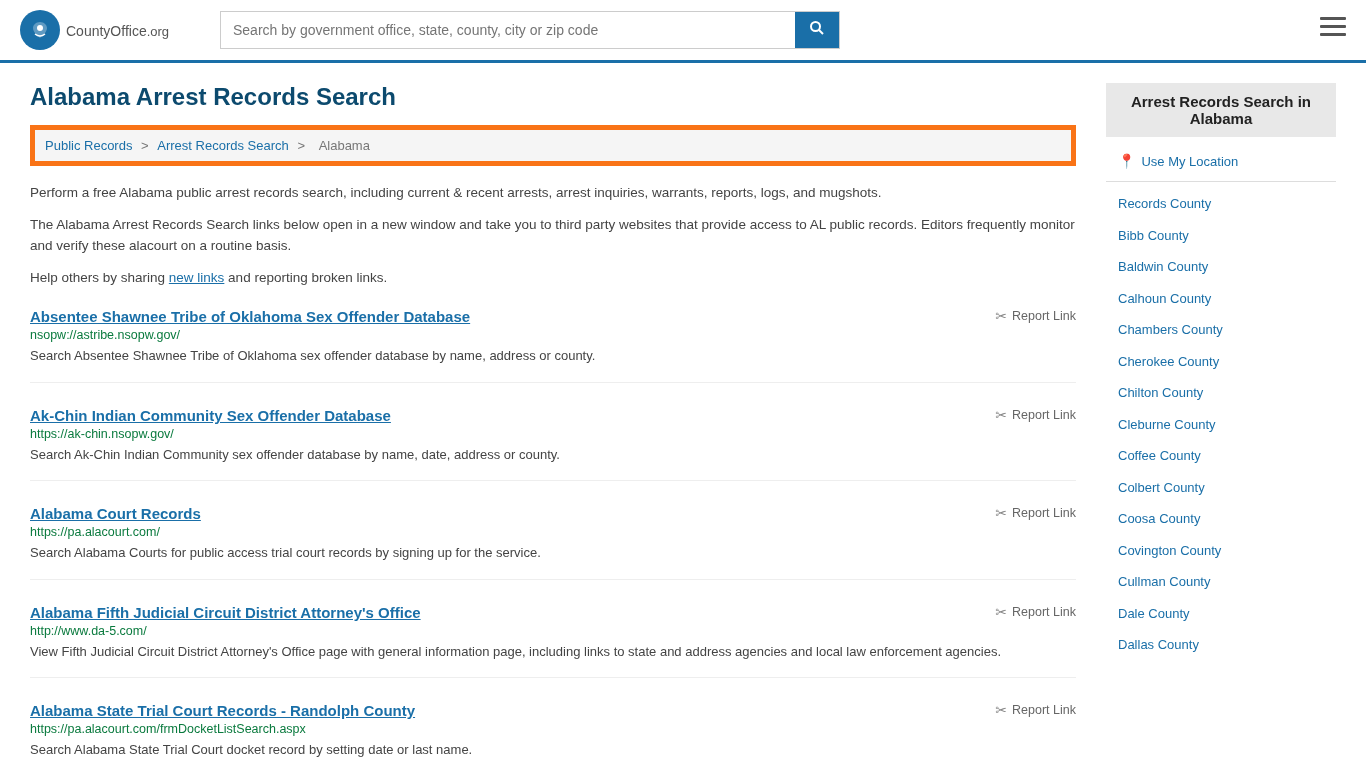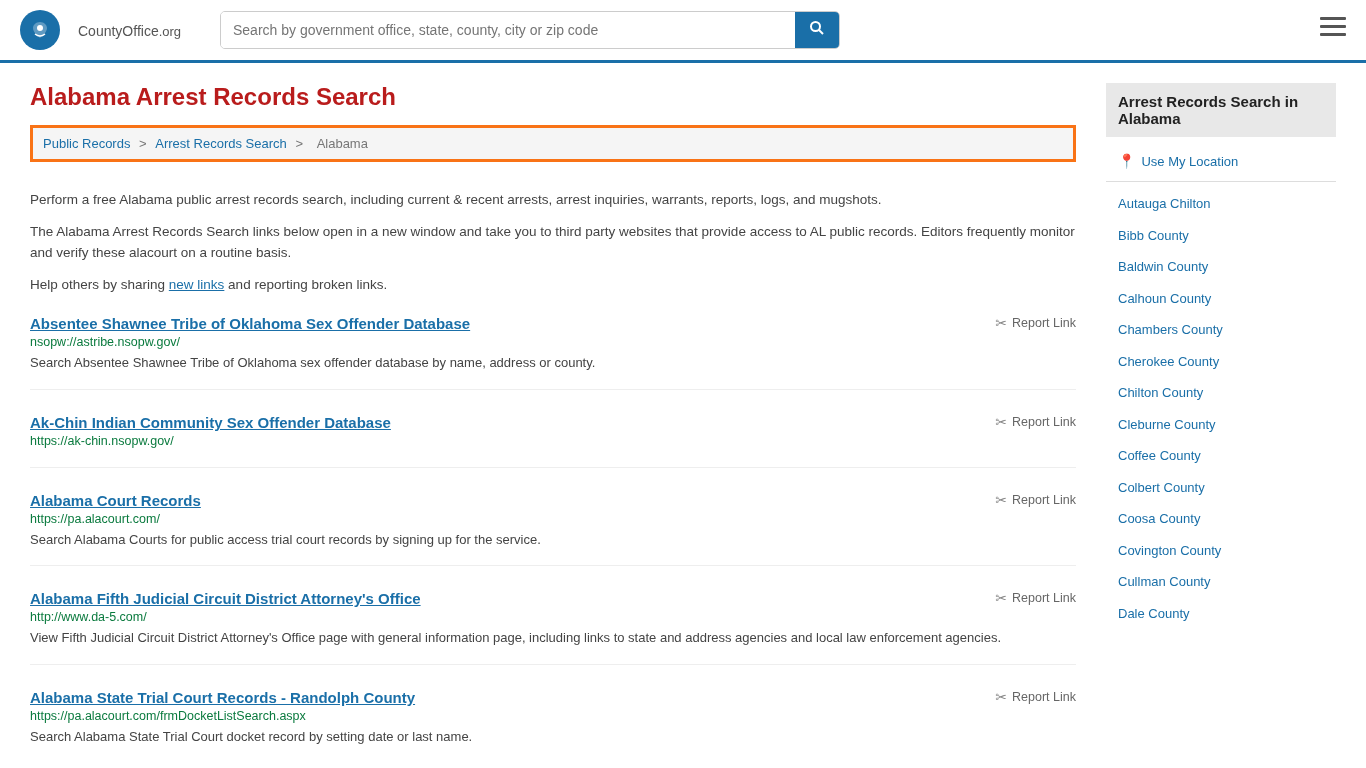--- a/index.html
+++ b/index.html
@@ -10,21 +10,21 @@
       background: #fff;
       border-bottom: 3px solid #1a6fa8;
       padding: 10px 20px;
       display: flex;
       align-items: center;
       gap: 20px;
     }
     .logo-area {
       display: flex;
       align-items: center;
-      gap: 18px;
+      gap: 6px;
       min-width: 180px;
     }
     .logo-circle {
       width: 40px;
       height: 40px;
       border-radius: 50%;
       background: #1a6fa8;
       display: flex;
       align-items: center;
       justify-content: center;
@@ -40,21 +40,21 @@
     .logo-text span {
       color: #555;
       font-weight: normal;
       font-size: 14px;
     }
     .search-bar {
       flex: 1;
       max-width: 620px;
       display: flex;
       border: 1px solid #ccc;
-      border-radius: 5px;
+      border-radius: 0;
       overflow: hidden;
     }
     .search-bar input {
       flex: 1;
       padding: 8px 12px;
       border: none;
       outline: none;
       font-size: 14px;
       color: #999;
     }
@@ -85,32 +85,32 @@
     }
     .sidebar {
       width: 230px;
       min-width: 230px;
     }
 
     
     .page-title {
       font-size: 24px;
       font-weight: bold;
-      color: #b91c1c;
+      color: #0c4a6e;
       margin-bottom: 14px;
     }
 
     
     .breadcrumb {
       font-size: 13px;
       color: #555;
-      margin-bottom: 27px;
+      margin-bottom: 16px;
       padding: 8px 10px;
       background: #f5f5f5;
-      border: 3px solid #f97316;
+      border: 5px solid #f97316;
     }
     .breadcrumb a {
       color: #1a6fa8;
       text-decoration: none;
     }
     .breadcrumb span {
       margin: 0 5px;
       color: #777;
     }
 
@@ -178,20 +178,21 @@
     }
 
     
     .sidebar-title {
       background: #e8e8e8;
       padding: 10px 12px;
       font-size: 15px;
       font-weight: bold;
       color: #222;
       margin-bottom: 10px;
+      text-align: center;
     }
     .sidebar-location {
       display: flex;
       align-items: center;
       gap: 6px;
       padding: 6px 12px;
       font-size: 13px;
       color: #1a6fa8;
       cursor: pointer;
       margin-bottom: 6px;
@@ -285,20 +286,21 @@
 
       <div class="result-item">
         <div class="result-header">
           <span class="result-title">Ak-Chin Indian Community Sex Offender Database</span>
           <div class="report-link">
             <span class="report-icon">✂</span>
             <span>Report Link</span>
           </div>
         </div>
         <div class="result-url">https://ak-chin.nsopw.gov/</div>
+        <div class="result-desc">Search Ak-Chin Indian Community sex offender database by name, date, address or county.</div>
       </div>
 
       <div class="result-item">
         <div class="result-header">
           <span class="result-title">Alabama Court Records</span>
           <div class="report-link">
             <span class="report-icon">✂</span>
             <span>Report Link</span>
           </div>
         </div>
@@ -335,28 +337,29 @@
 
   <aside class="sidebar">
     <div class="sidebar-title">Arrest Records Search in Alabama</div>
 
     <div class="sidebar-location">
       <span class="location-icon">📍</span>
       <span>Use My Location</span>
     </div>
     <hr class="sidebar-divider">
 
-    <a class="sidebar-link">Autauga Chilton</a>
+    <a class="sidebar-link">Records County</a>
     <a class="sidebar-link">Bibb County</a>
     <a class="sidebar-link">Baldwin County</a>
     <a class="sidebar-link">Calhoun County</a>
     <a class="sidebar-link">Chambers County</a>
     <a class="sidebar-link">Cherokee County</a>
     <a class="sidebar-link">Chilton County</a>
     <a class="sidebar-link">Cleburne County</a>
     <a class="sidebar-link">Coffee County</a>
     <a class="sidebar-link">Colbert County</a>
     <a class="sidebar-link">Coosa County</a>
     <a class="sidebar-link">Covington County</a>
     <a class="sidebar-link">Cullman County</a>
     <a class="sidebar-link">Dale County</a>
+    <a class="sidebar-link">Dallas County</a>
   </aside>
 </div>
 
 </body></html>

